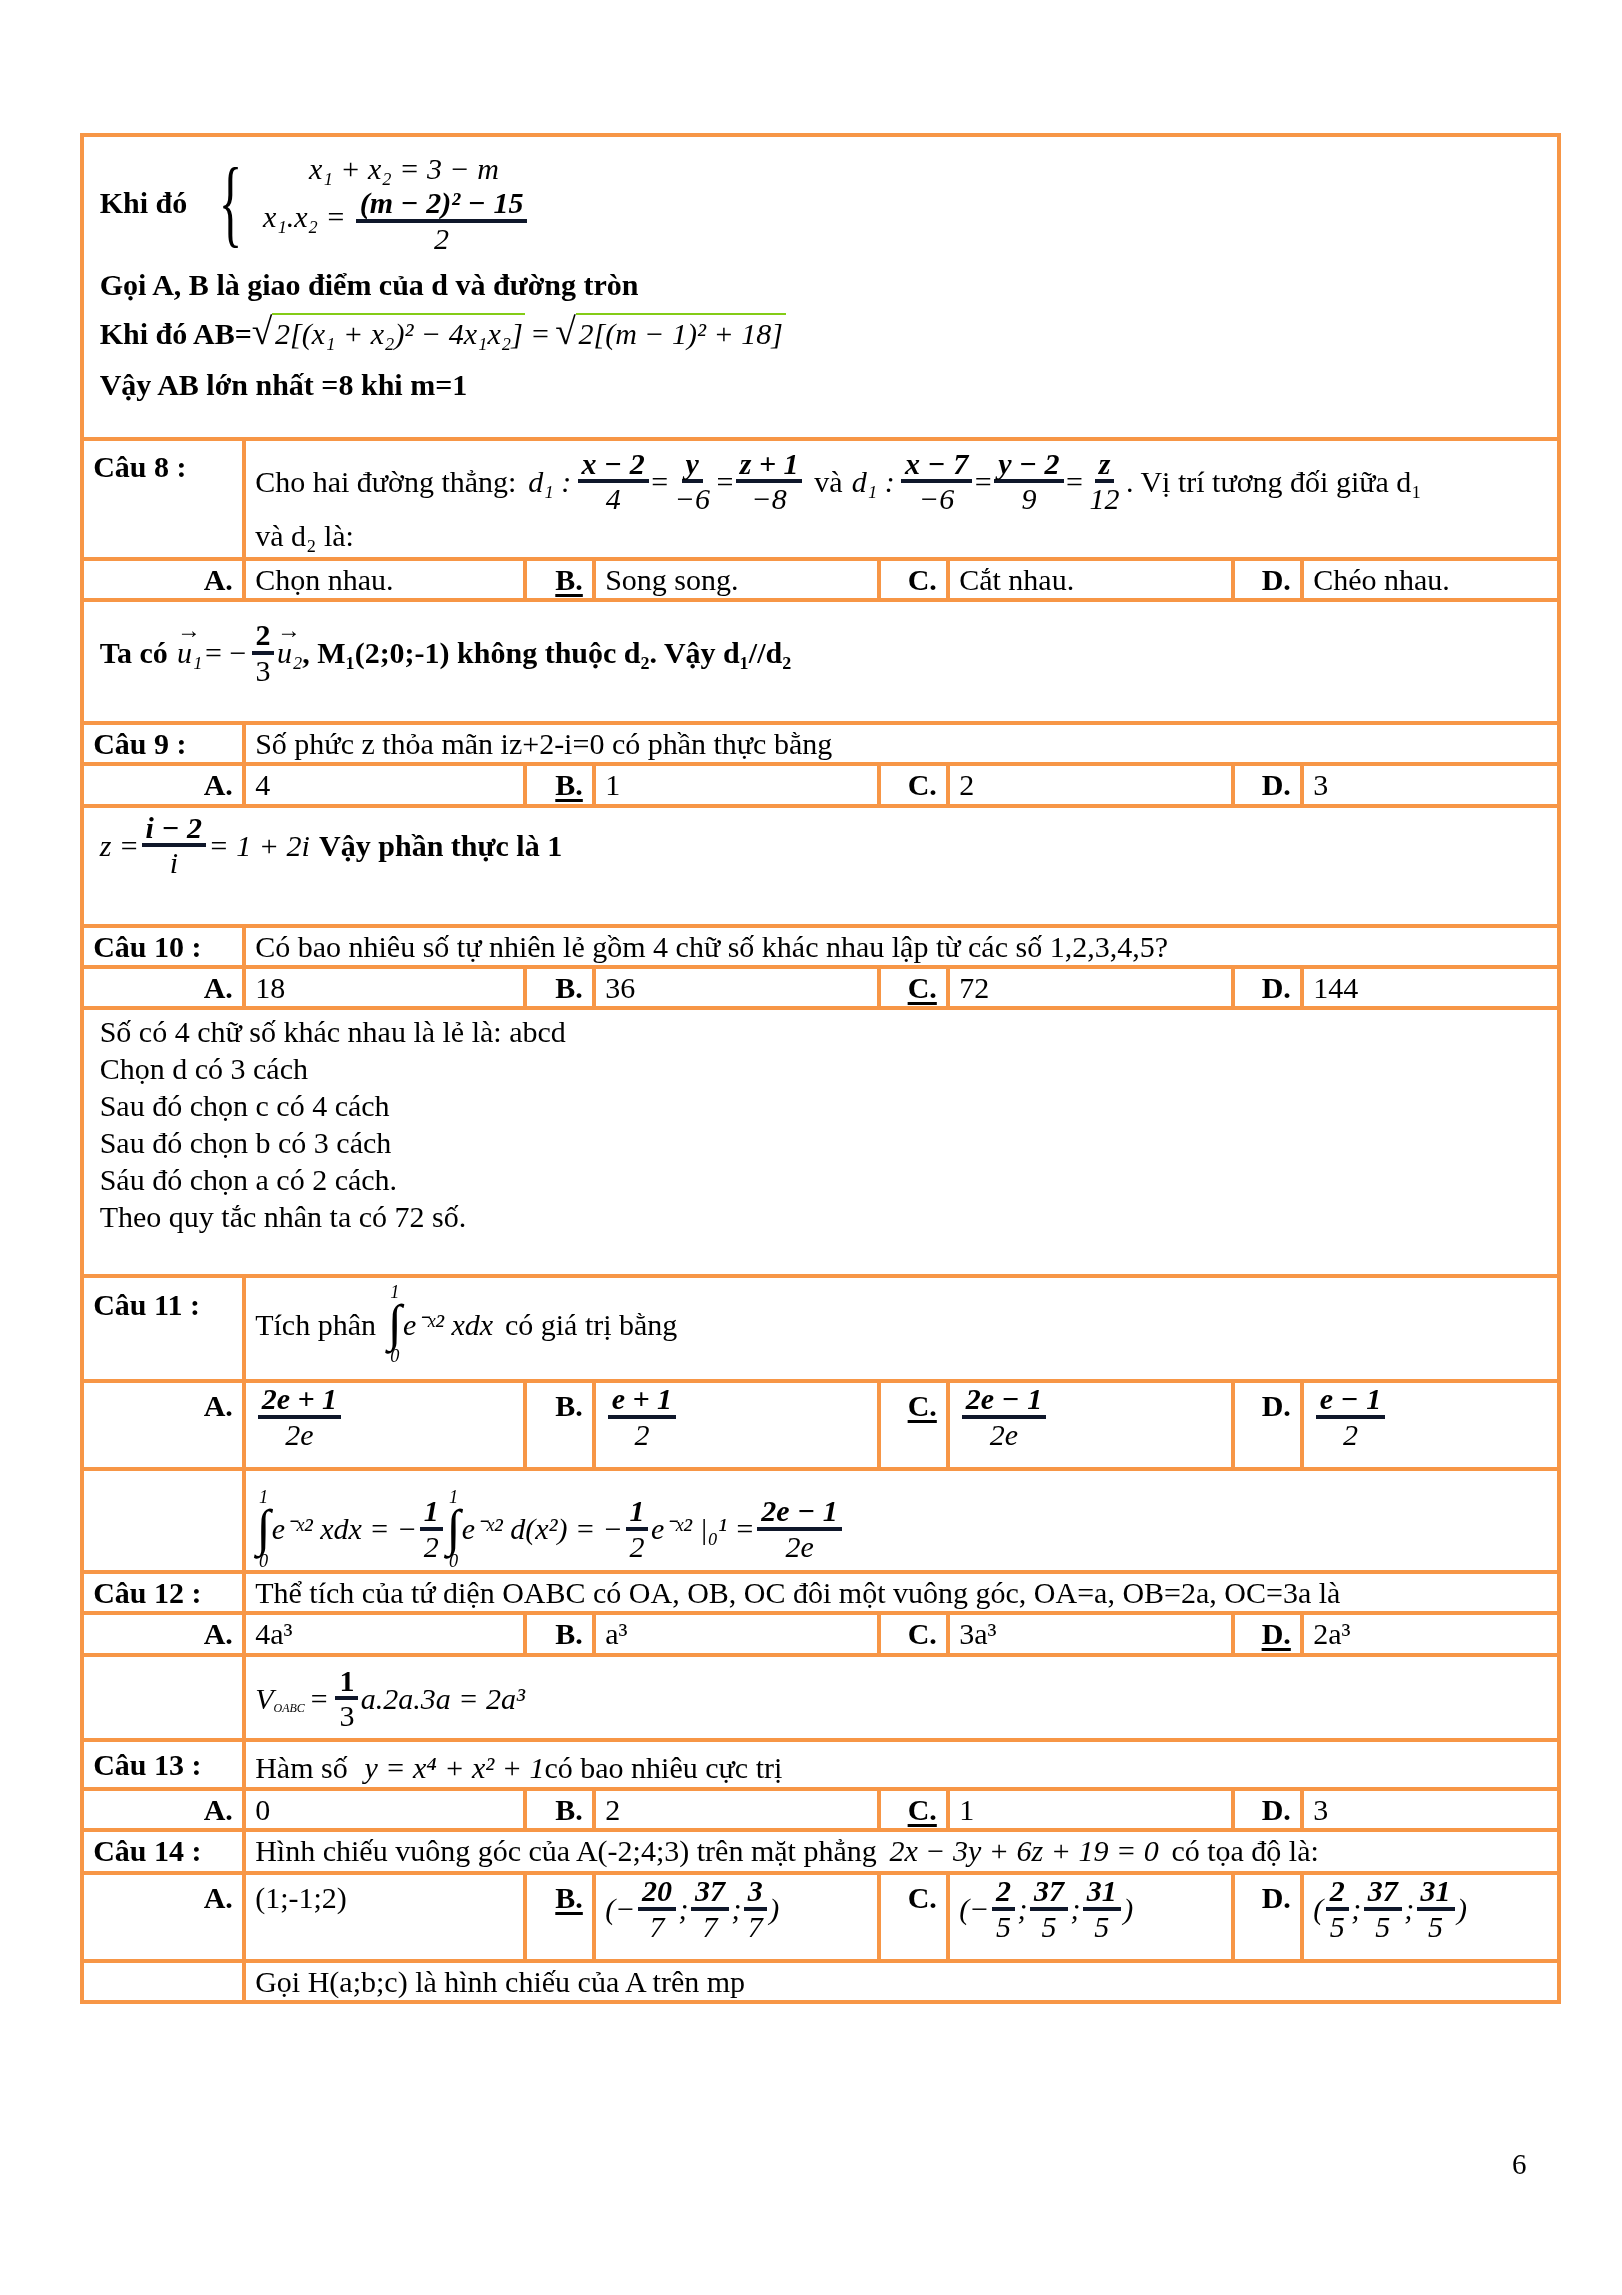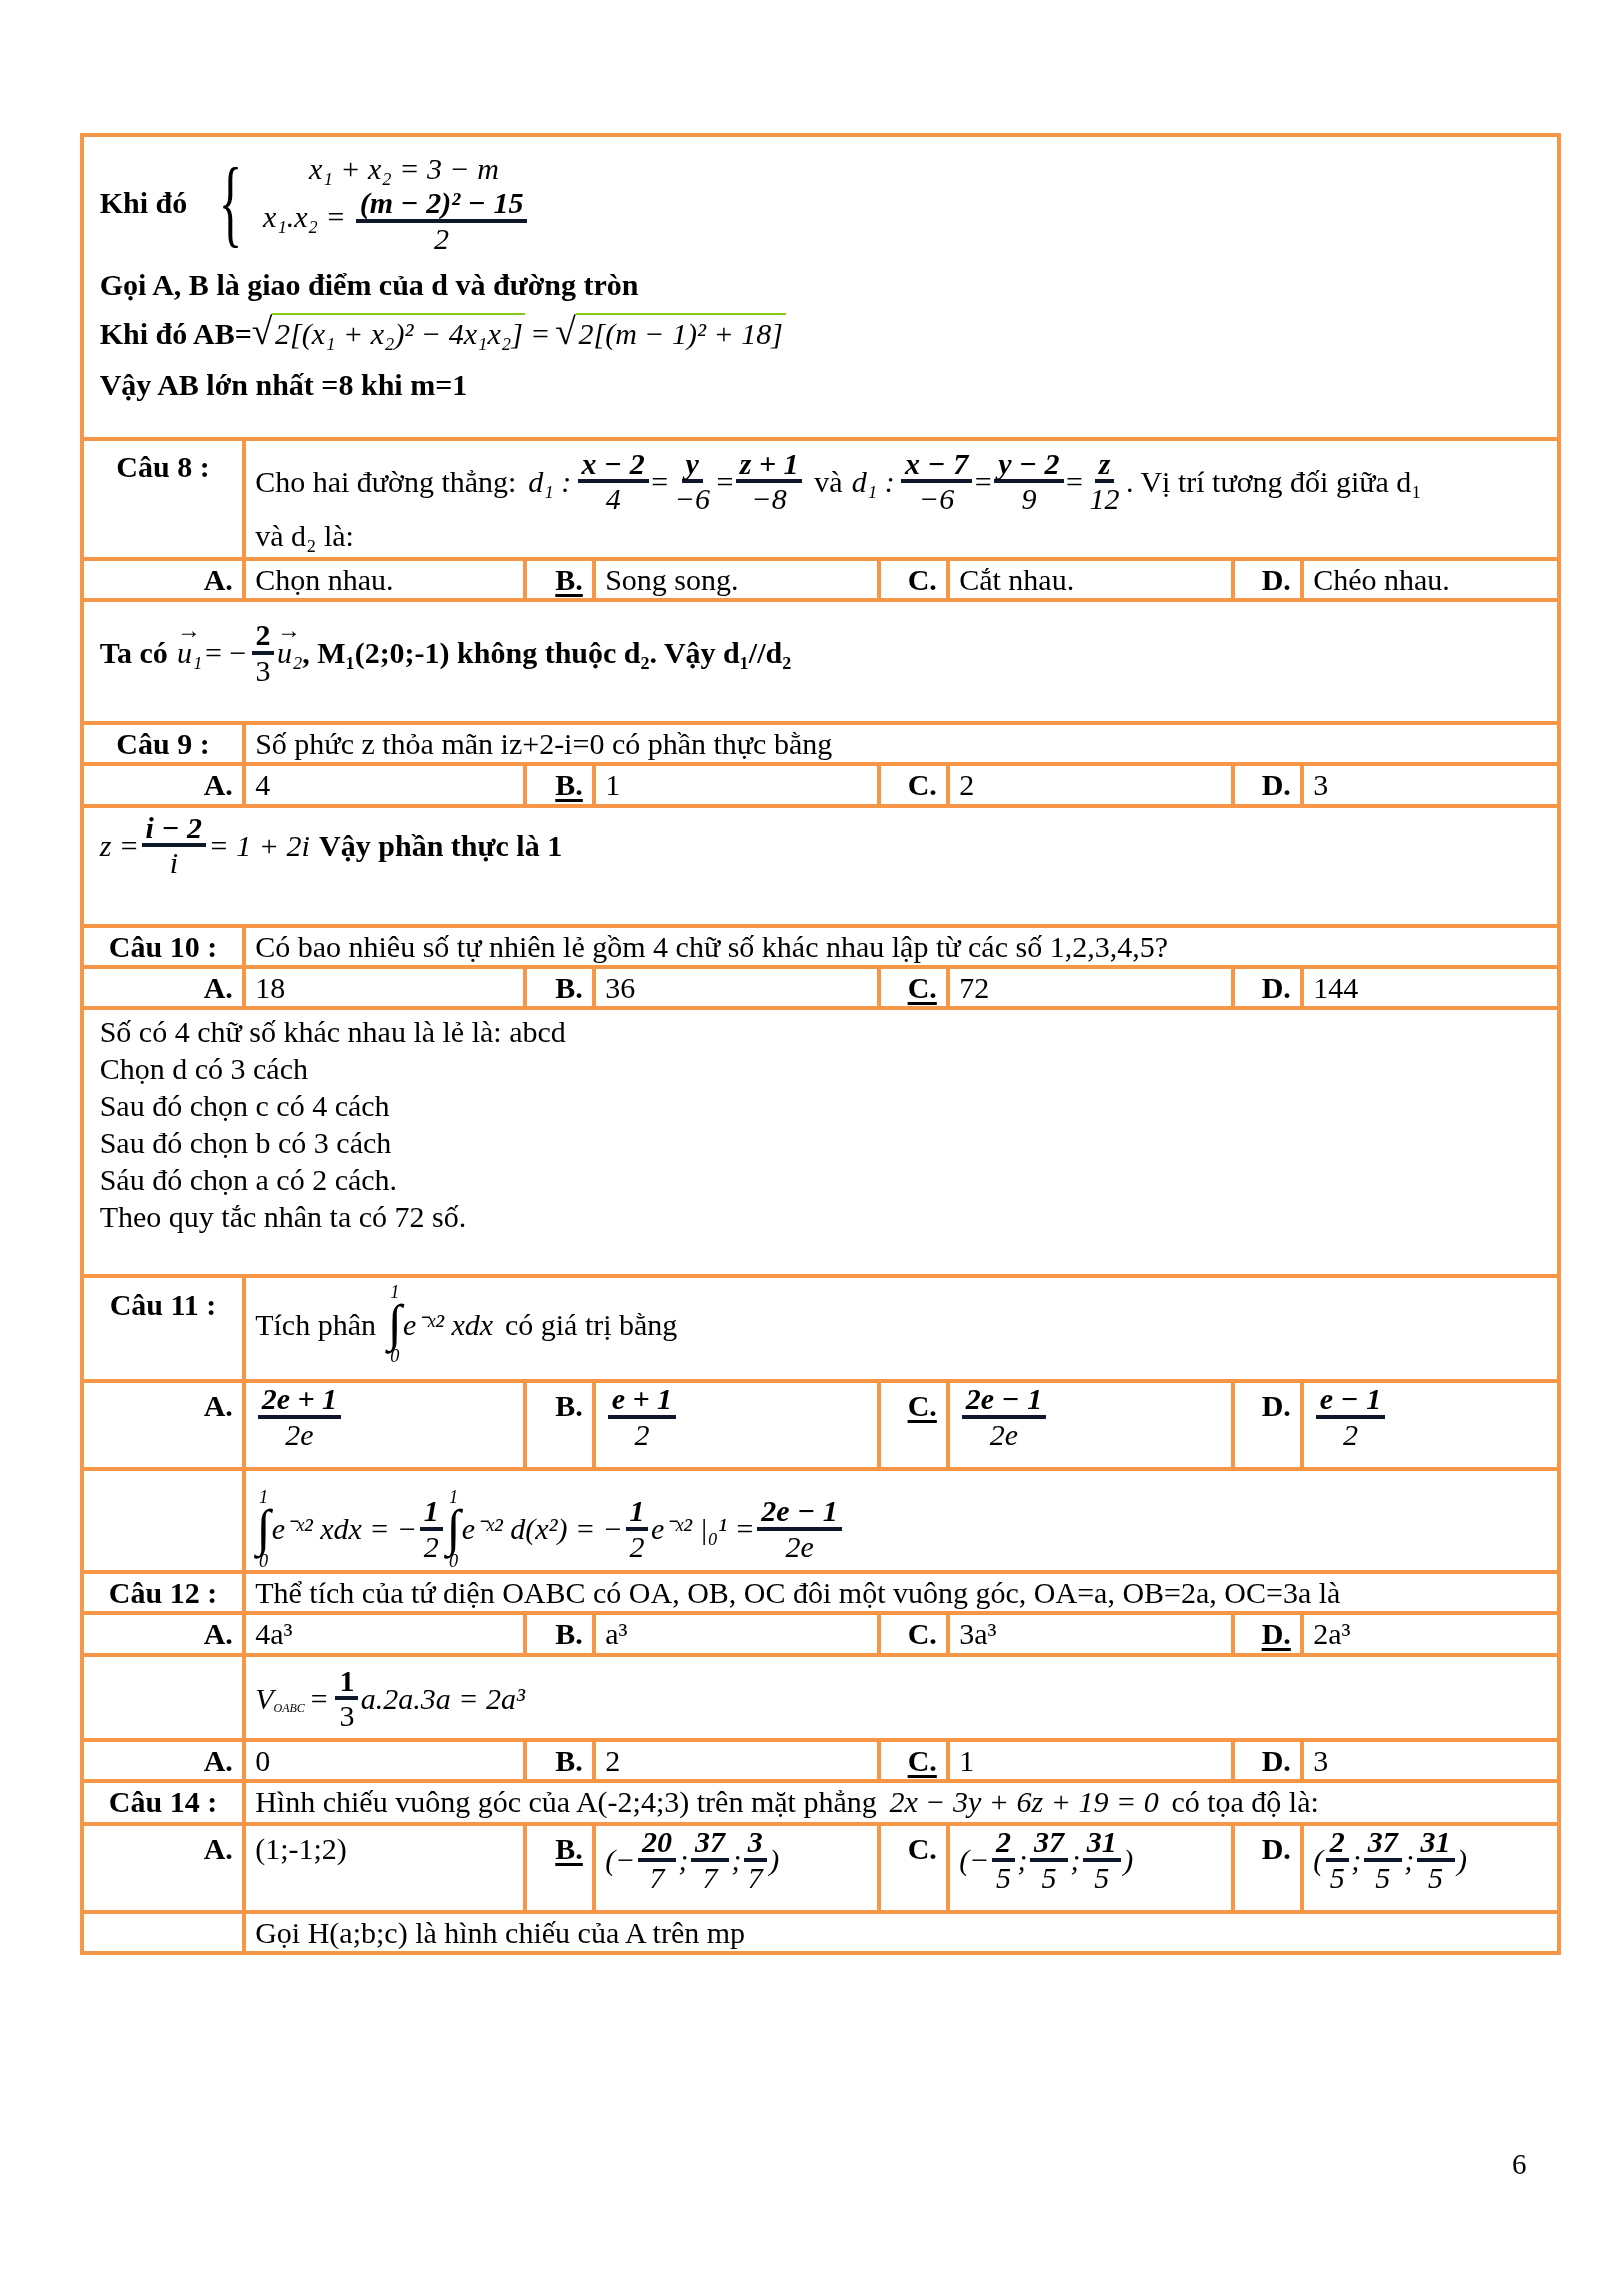--- a/index.html
+++ b/index.html
@@ -3,21 +3,21 @@
 <meta charset="utf-8">
 <style>
   html, body { margin:0; padding:0; background:#ffffff; }
   body { width:1623px; height:2295px; position:relative; overflow:hidden;
          font-family:"Liberation Serif", serif; color:#000; }
   .page { position:absolute; left:0; top:0; width:1623px; height:2295px; }
   table.exam { position:absolute; left:80px; top:133px; width:1475px;
                border-collapse:collapse; table-layout:fixed; }
   table.exam td { border:4.6px solid #f79646; padding:0 9.2px; vertical-align:top;
                   font-size:30px; line-height:37px; }
-  td.lbl { text-align:center; font-weight:bold; padding-right:9.2px; }
+  td.lbl { text-align:left; font-weight:bold; padding-right:9.2px; }
   td.olbl { text-align:right; font-weight:bold; }
   .u { text-decoration:underline; text-decoration-thickness:3.3px; text-underline-offset:3.9px; }
   .bold { font-weight:bold; }
   .it { font-style:italic; }
   .frac { display:inline-flex; flex-direction:column; align-items:center; vertical-align:middle;
           margin:0 2.6px; line-height:1.05; }
   .frac > span { padding:0 3.9px; }
   .frac > span.num { border-bottom:4px solid #0f172a;font-weight:bold; }
   .sqrt { display:inline-flex; align-items:stretch; }
   .sqrt .rad { font-size:1.25em; line-height:1; }
@@ -294,20 +294,27 @@
         <span style="margin:0 3.9px">=</span>
         <span class="frac" style="font-style:normal">
                 <span class="num">1</span>
                 <span>3</span>
               </span>
         <span>a.2a.3a = 2a³</span>
       </span>
     </td>
   </tr>
 
+  <tr style="height:49px">
+    <td class="lbl" style="padding-top: 3.9px; border-color: rgb(247, 150, 70);">Câu 13 :</td>
+    <td colspan="7" style="padding-top: 6.5px; border-color: rgb(247, 150, 70);">
+      <span>Hàm số</span>
+      <span class="it" style="margin-left:9.2px">y = x⁴ + x² + 1</span><span>có bao nhiêu cực trị</span>
+    </td>
+  </tr>
   <tr style="height:39px">
     <td class="olbl" style="border-color: rgb(247, 150, 70);">A.</td>
     <td style="border-color: rgb(247, 150, 70);">0</td>
     <td class="olbl" style="border-color: rgb(247, 150, 70);">B.</td>
     <td style="border-color: rgb(247, 150, 70);">2</td>
     <td class="olbl" style="border-color: rgb(247, 150, 70);"><span class="u">C.</span></td>
     <td style="border-color: rgb(247, 150, 70);">1</td>
     <td class="olbl" style="border-color: rgb(247, 150, 70);">D.</td>
     <td style="border-color: rgb(247, 150, 70);">3</td>
   </tr>

